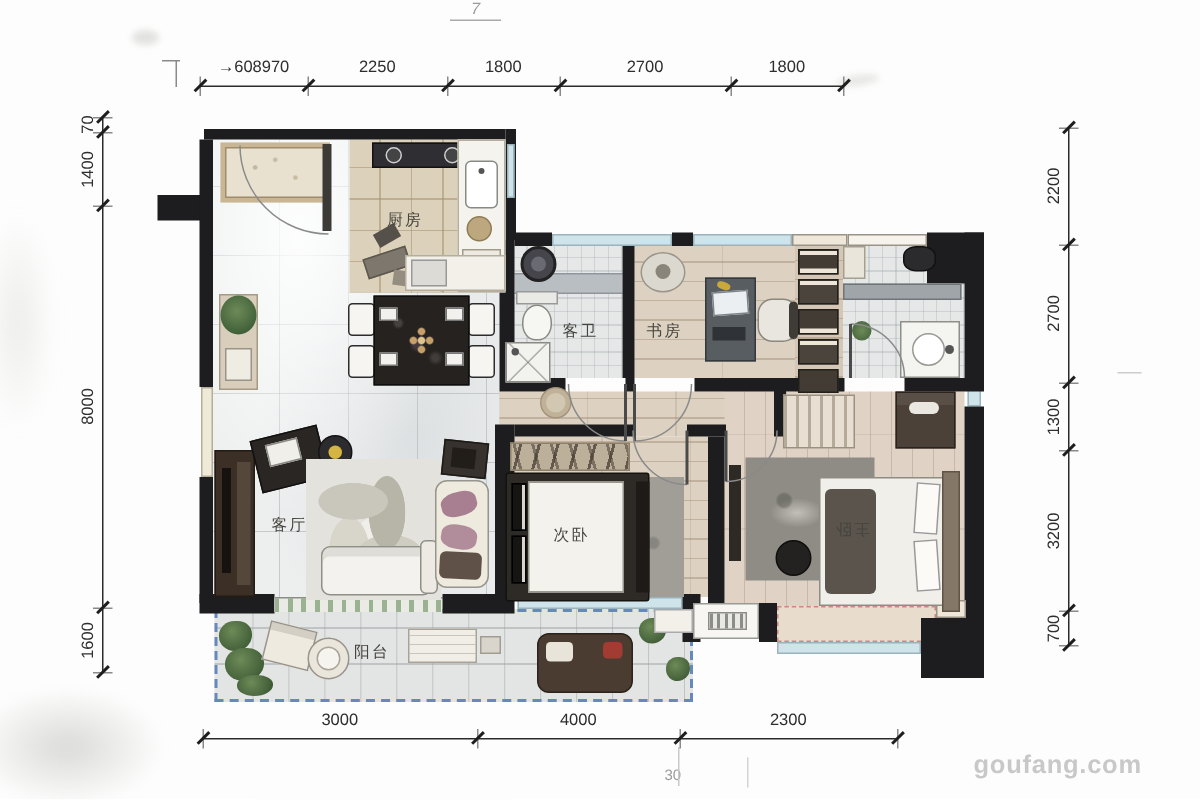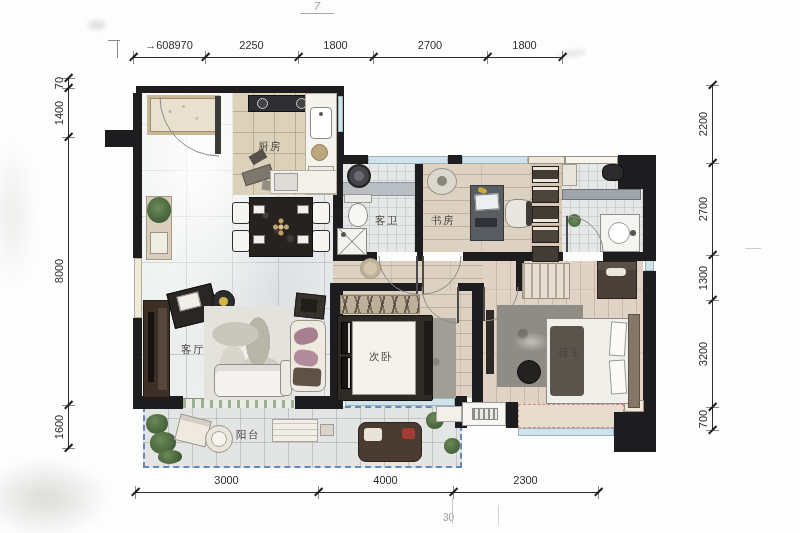--- a/index.html
+++ b/index.html
@@ -319,14 +319,15 @@
 
   <span class="artifact" style="left:314px;top:0px;font-size:11px;font-style:italic;">7</span>
   <div class="artifact" style="left:300px;top:13px;width:34px;height:1px;background:#aaa;"></div>
   <span class="artifact" style="left:443px;top:512px;font-size:10px;color:#9b9b9b;">30</span>
   <div class="artifact" style="left:452px;top:498px;width:1px;height:26px;background:#c9c9c9;"></div>
   <div class="artifact" style="left:498px;top:505px;width:1px;height:20px;background:#d4d4d4;"></div>
   <div class="artifact" style="left:117px;top:40px;width:1px;height:18px;background:#8a8a8a;"></div>
   <div class="artifact" style="left:108px;top:40px;width:12px;height:1px;background:#8a8a8a;"></div>
   <div class="artifact" style="left:745px;top:248px;width:16px;height:1px;background:#ccc;"></div>
 
+  <div id="wm-en">goufang.com</div>
 
 </div>
 
 </body></html>

